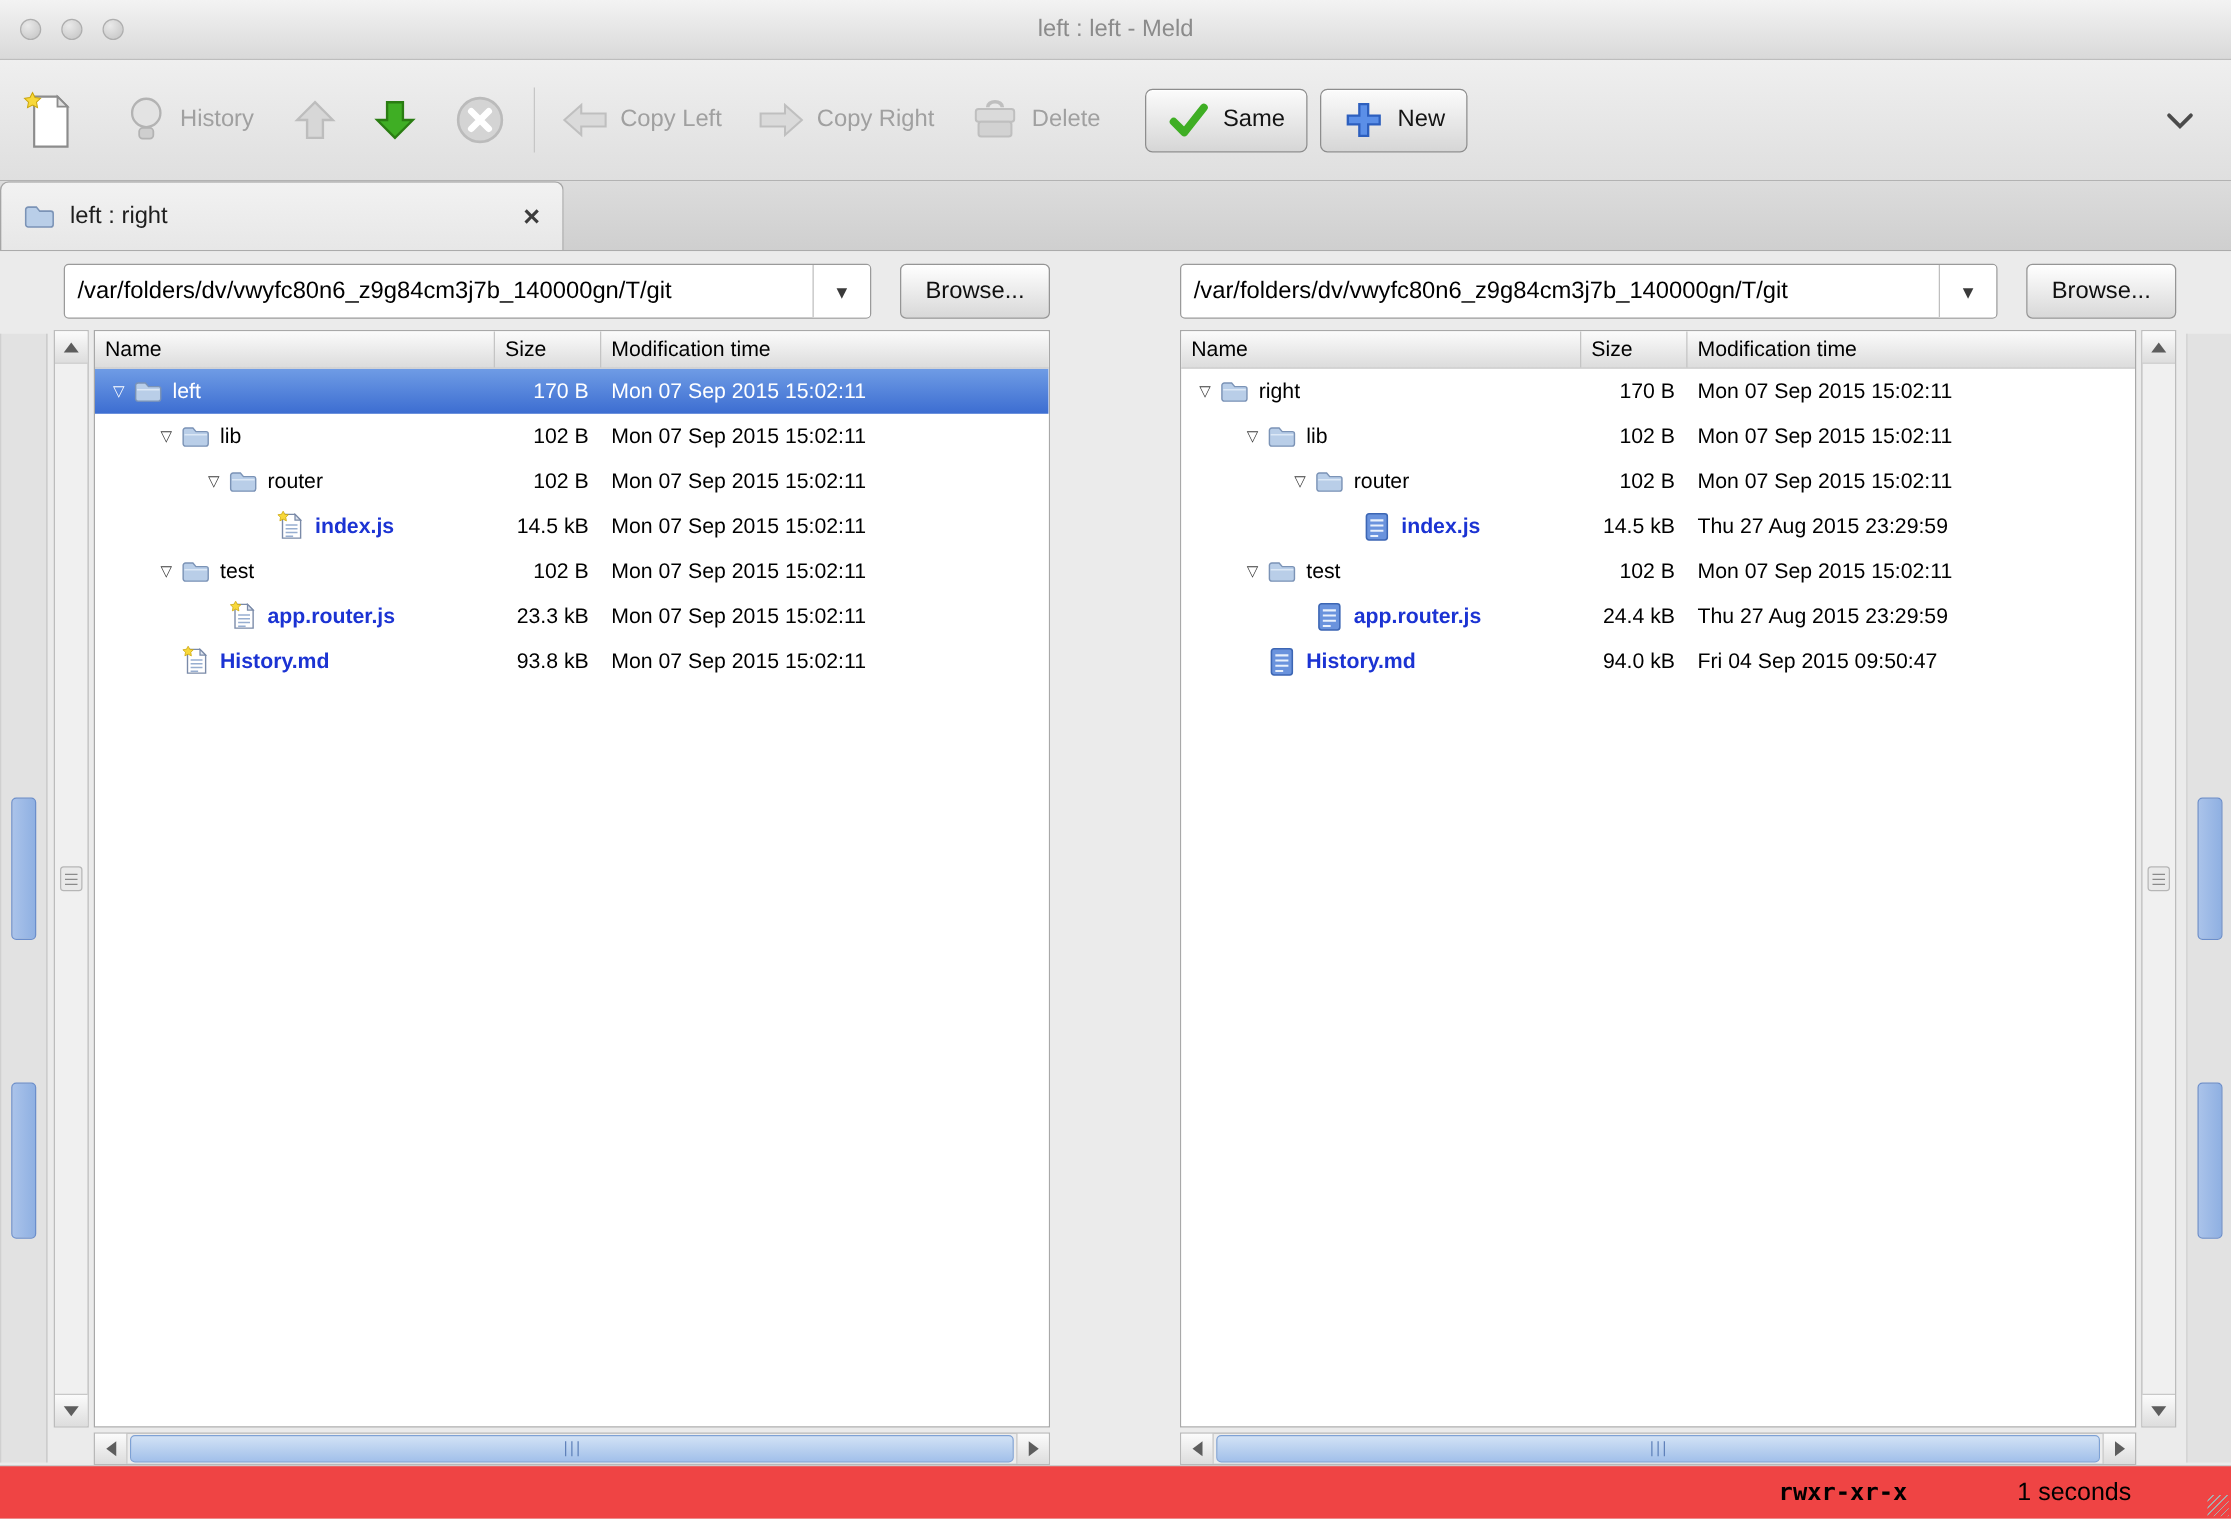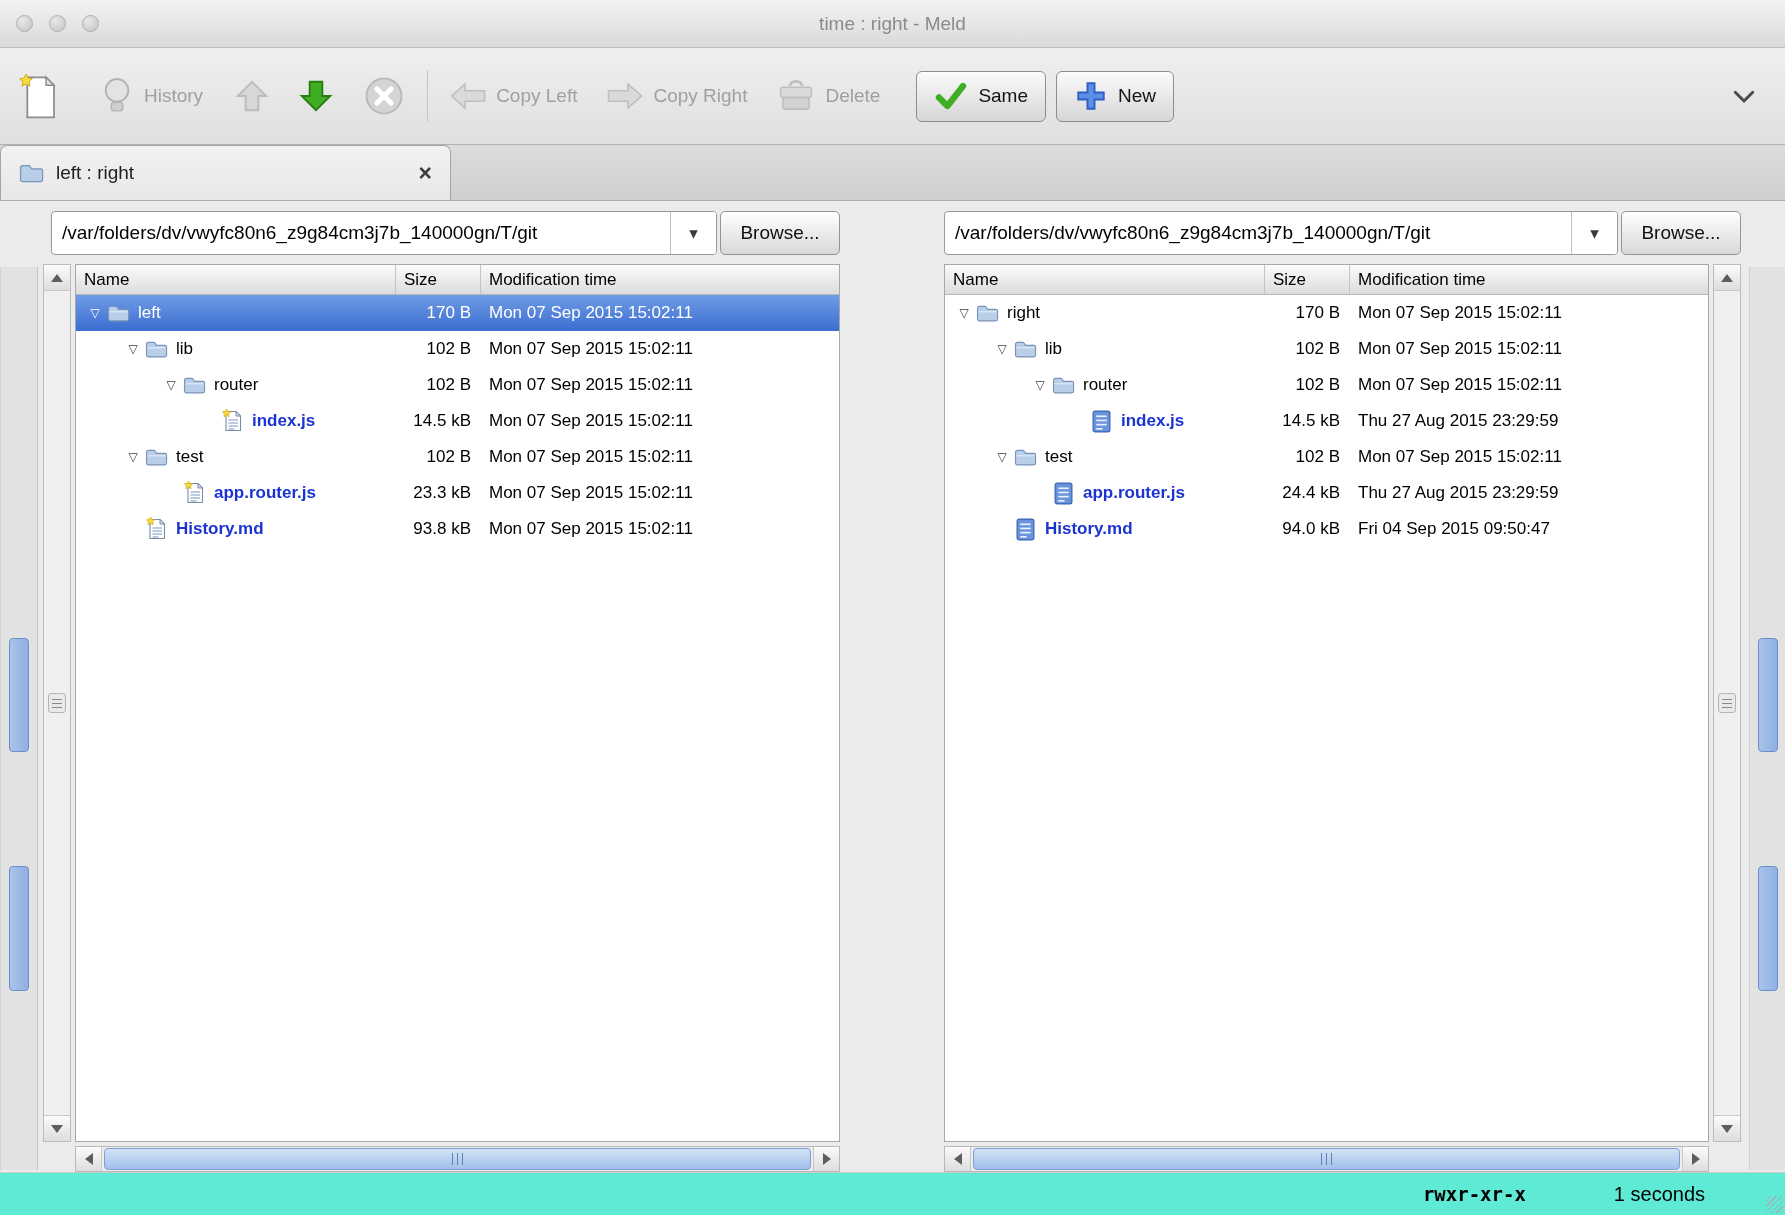--- a/index.html
+++ b/index.html
@@ -73,21 +73,21 @@
     position:absolute; left:8px; width:20px; border-radius:4px;
     background:linear-gradient(90deg,#aac3ea,#8fb0e2);
     border:1px solid #6b8ecb;
   }
 
   .side { display:flex; flex-direction:column; flex:none; width:797px; }
   .side.left { margin-left:5px; }
   .center-gap { width:104px; flex:none; }
   .right-spacer { width:8px; flex:none; }
 
-  .pathrow { height:44px; flex:none; display:flex; gap:3px; margin-bottom:9px; }
+  .pathrow { height:44px; flex:none; display:flex; gap:23px; margin-bottom:9px; }
   .side.left .pathrow { padding-left:8px; }
   .combo {
     flex:1; display:flex; align-items:stretch; overflow:hidden;
     border:1px solid #9a9a9a; border-radius:4px; background:#fff;
   }
   .combo-text { flex:1; display:flex; align-items:center; padding:0 10px; font-size:19px; color:#000;
     white-space:nowrap; overflow:hidden; }
   .combo-btn { width:46px; flex:none; border-left:1px solid #bfbfbf; display:flex; align-items:center;
     justify-content:center; color:#3a3a3a; font-size:17px; background:#fff; }
   .browse-btn {
@@ -154,21 +154,21 @@
   .hs-btn.left { border-right:1px solid #c8c8c8; }
   .hs-btn.right { border-left:1px solid #c8c8c8; }
   .hs-thumb { flex:1; margin:1px 2px; border-radius:4px;
     background:linear-gradient(#d2e2f5,#a2c0ea); border:1px solid #7da1d5;
     display:flex; align-items:center; justify-content:center; gap:4px; }
   .hs-thumb i { width:1px; height:12px; background:#5f81ba; }
 
   
   .statusbar {
     height:43px; flex:none; position:relative;
-    background:#5eead4; border-top:1px solid #cccccc;
+    background:#ef4444; border-top:1px solid #cccccc;
     display:flex; align-items:center; justify-content:flex-end;
   }
   .perm { font-family:"DejaVu Sans Mono", monospace; font-weight:bold; font-size:19px; color:#000; margin-right:88px; }
   .elapsed { font-size:20px; color:#000; margin-right:80px; }
   .size-grip {
     position:absolute; right:2px; bottom:2px; width:17px; height:17px;
     background: repeating-linear-gradient(135deg, transparent 0 3px, #ababab 3px 4px);
   }
   svg { display:block; }
 </style>
@@ -176,21 +176,21 @@
 <body>
 
 <div class="window">
 
   <div class="titlebar">
     <div class="traffic">
       <span class="light"></span>
       <span class="light"></span>
       <span class="light"></span>
     </div>
-    <span class="wtitle">time : right - Meld</span>
+    <span class="wtitle">left : left - Meld</span>
   </div>
 
   <div class="toolbar">
     <span class="tbtn">
       <svg width="44" height="48" viewBox="0 0 32 36">
         <path d="M8 4 h14 l6 6 v24 h-20 Z" fill="#ffffff" stroke="#8c8c8c" stroke-width="1.3"></path>
         <path d="M22 4 l6 6 h-6 Z" fill="#e2e2e2" stroke="#8c8c8c" stroke-width="1.1"></path>
         <path d="M7 1.5 l1.5 3 3.3 0.5 -2.4 2.3 0.6 3.3 -3 -1.6 -3 1.6 0.6 -3.3 -2.4 -2.3 3.3 -0.5 Z" fill="#f8d83a" stroke="#c9a40a" stroke-width="0.6"></path>
       </svg>
     </span>

